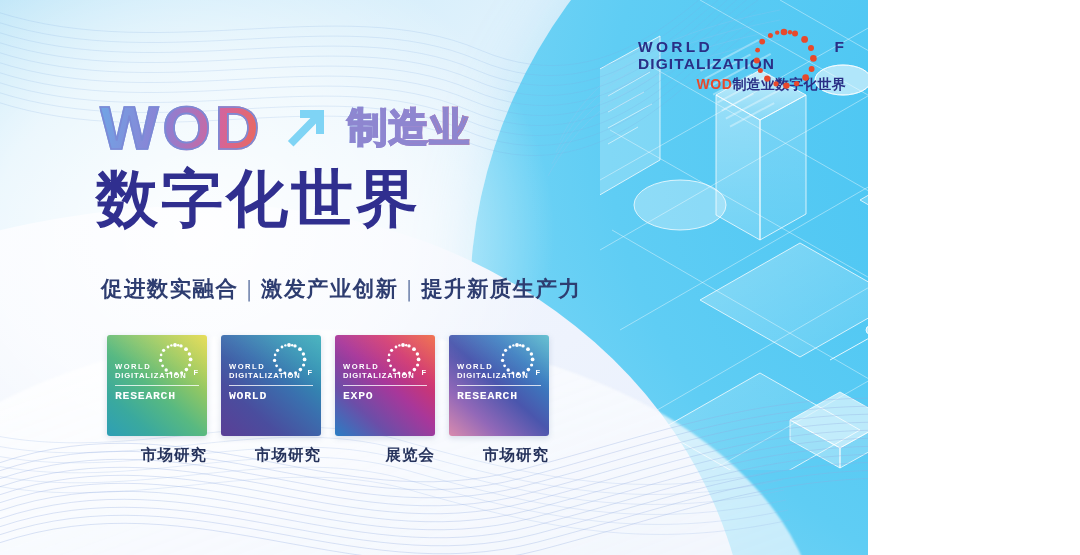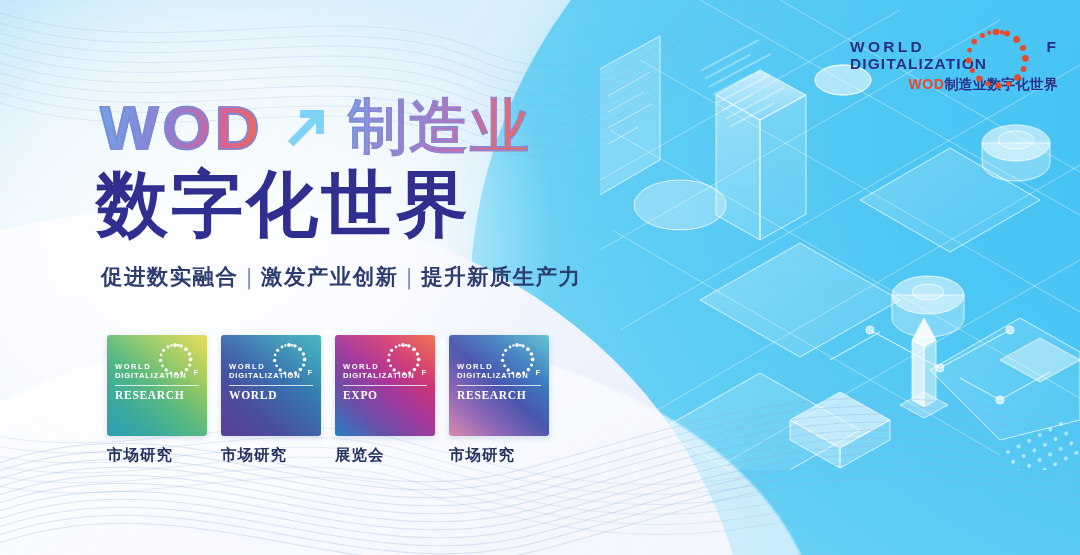--- a/index.html
+++ b/index.html
@@ -1,20 +1,20 @@
 <!DOCTYPE html>
 <html><head>
 <meta charset="utf-8">
 <style>
   html,body{margin:0;padding:0;background:#fff;}
   body{font-family:"Liberation Sans","DejaVu Sans",sans-serif;}
 
   #banner{
     position:relative;
-    width:1080px;height:555px;
+    width:868px;height:555px;
     overflow:hidden;
     background:#eef6fd;
   }
 
   
   .bg-base{
     position:absolute;inset:0;
     background:
       linear-gradient(145deg,#bfe6f8 0%,#d6eefb 22%,#eaf5fd 45%,#f4f9fe 62%,#eef4fc 100%);
   }
@@ -86,40 +86,40 @@
     font-size:62px;letter-spacing:4px;
     -webkit-text-stroke:1.7px #7b8ad6;
     background:linear-gradient(100deg,#6fa6e6 0%,#8d7fd3 40%,#d4649a 72%,#ef6a4f 100%);
     -webkit-background-clip:text;background-clip:text;color:transparent;
     font-weight:700;
   }
   #kicker .arrow{
     margin:0 10px 0 12px;display:block;
   }
   #kicker .zhizaoye{
-    font-size:60px;letter-spacing:1px;
+    font-size:40px;letter-spacing:1px;
     -webkit-text-stroke:1.6px #8e86d0;
     background:linear-gradient(100deg,#6ea8e7 0%,#9a7fd0 35%,#cf68ae 62%,#ee6a52 92%);
     -webkit-background-clip:text;background-clip:text;color:transparent;
-    font-weight:400;
+    font-weight:700;
     font-family:"DejaVu Sans","Liberation Sans",sans-serif;
   }
 
   #title{
     position:absolute;left:96px;top:168px;
-    font-size:72px;font-weight:700;
+    font-size:62px;font-weight:700;
     color:#302f8f;
     letter-spacing:3px;
     line-height:1;
     font-family:"DejaVu Sans","Liberation Sans",sans-serif;
     white-space:nowrap;
   }
 
   #subtitle{
-    position:absolute;left:101px;top:262px;
+    position:absolute;left:101px;top:274px;
     font-size:21.5px;font-weight:600;
     color:#2e3d70;
     letter-spacing:1.4px;
     white-space:nowrap;
     font-family:"DejaVu Sans","Liberation Sans",sans-serif;
   }
   #subtitle .sep{color:#7f90b5;font-weight:400;padding:0 7px;}
 
   
   #cards{
@@ -146,25 +146,25 @@
   }
   .card-logo .cl2{
     font-size:7.6px;font-weight:700;letter-spacing:.85px;line-height:1.25;
   }
   .card-logo .rule{
     height:1px;background:rgba(255,255,255,.78);
     margin:4px 2px 3px 0;
   }
   .card-logo .cl3{
     font-size:11.5px;font-weight:700;letter-spacing:.7px;
-    font-family:Liberation Serif, serif;
+    font-family:Liberation Mono, monospace;
   }
   .card-ring{position:absolute;right:12px;top:6px;width:40px;height:40px;}
   .card-label{
-    margin-top:9px;text-align:left;
+    margin-top:9px;text-align:right;
     font-size:15.5px;font-weight:700;color:#26335c;
     letter-spacing:1px;
     font-family:"DejaVu Sans","Liberation Sans",sans-serif;
   }
 </style>
 </head>
 <body>
 
 <div id="banner">
 

